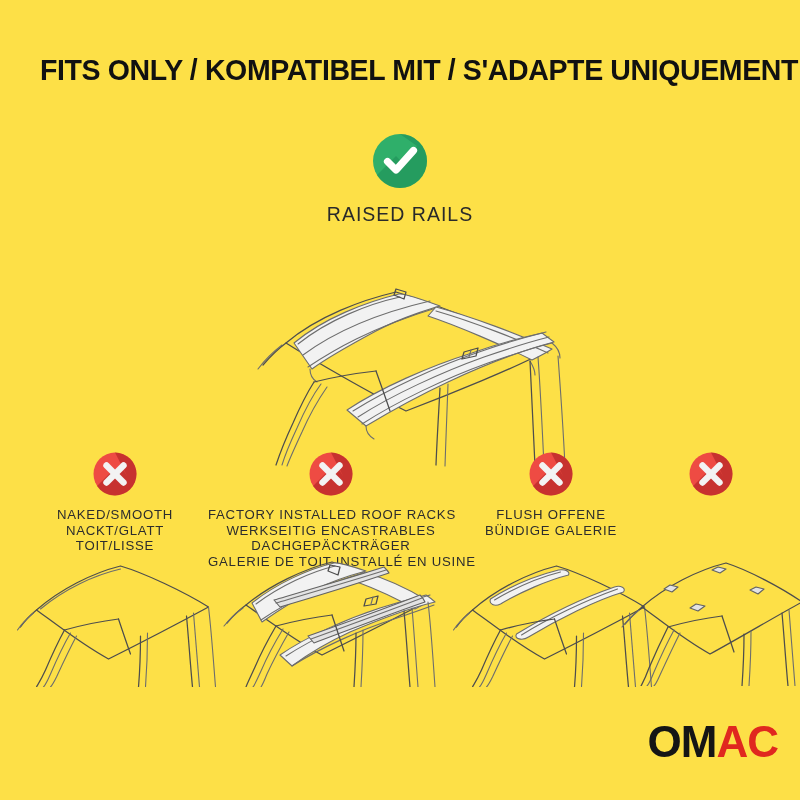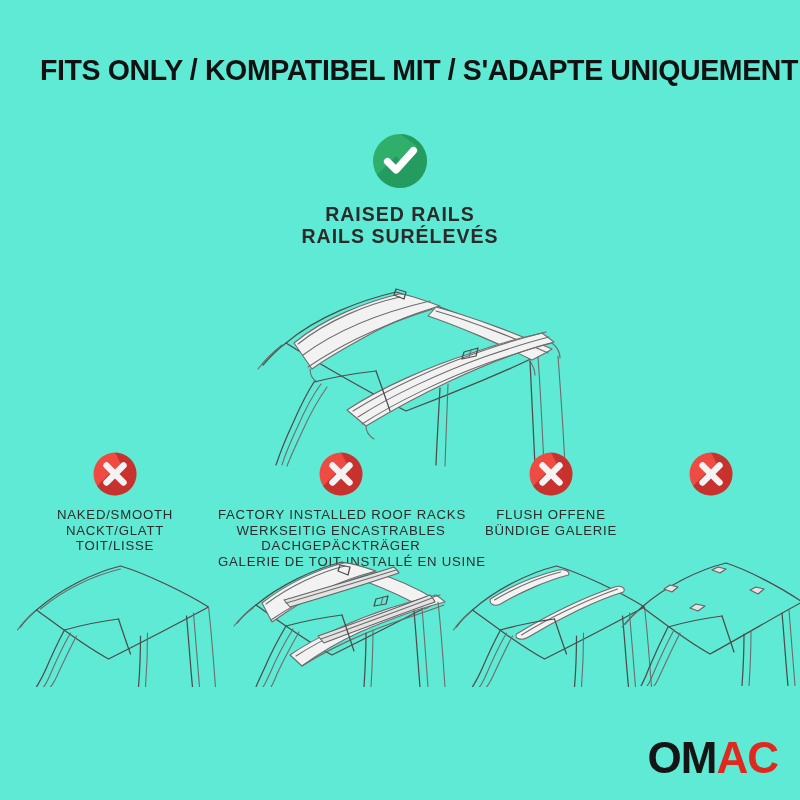--- a/index.html
+++ b/index.html
@@ -4,21 +4,21 @@
 <style>
   html, body {
     margin: 0;
     padding: 0;
     background: #ffffff;
   }
   #page {
     position: relative;
     width: 800px;
     height: 800px;
-    background: #5eead4;
+    background: #fde047;
     overflow: hidden;
     font-family: "Liberation Sans", sans-serif;
     color: #1b1b1b;
   }
 
   
   .title {
     position: absolute;
     left: 40px;
     top: 53px;
@@ -48,21 +48,21 @@
     height: 56px;
     margin: 0 auto;
   }
   .badge svg { display: block; width: 56px; height: 56px; }
 
   .main-labels {
     margin-top: 14px;
     font-size: 19.5px;
     line-height: 22px;
     letter-spacing: 1.0px;
-    font-weight: 700;
+    font-weight: 400;
     color: #2a2a2a;
   }
   .main-labels div { white-space: nowrap; }
 
   .main-art {
     position: absolute;
     left: 190px;
     top: 150px;
     width: 430px;
     height: 185px;
@@ -97,34 +97,34 @@
 
   .cell-art {
     position: absolute;
     left: 50%;
     transform: translateX(-50%);
   }
   .cell-art svg { display: block; }
 
   
   #cell-0 { left: 15px;  width: 200px; }
-  #cell-1 { left: 218px; width: 246px; }
+  #cell-1 { left: 208px; width: 246px; }
   #cell-2 { left: 451px; width: 200px; }
   #cell-3 { left: 641px; width: 140px; }
 
   #cell-0 .cell-art { top: 105px; width: 205px; height: 130px; }
   #cell-1 .cell-art { top: 93px;  width: 230px; height: 142px; }
   #cell-2 .cell-art { top: 105px; width: 205px; height: 130px; }
   #cell-3 .cell-art { top: 100px; width: 190px; height: 134px; }
 
   
   .logo {
     position: absolute;
     right: 22px;
-    bottom: 20px;
+    bottom: 36px;
     font-family: "Liberation Sans", sans-serif;
     font-weight: bold;
     font-size: 44px;
     letter-spacing: -1px;
     line-height: 44px;
   }
   .logo .om { color: #151515; }
   .logo .ac { color: #e0281f; }
 
   .stroke { fill: none; stroke: #6d6d6d; stroke-width: 1.1; stroke-linejoin: round; stroke-linecap: round; }
@@ -144,21 +144,20 @@
     <div class="badge">
       <svg viewBox="0 0 56 56" aria-hidden="true">
         <circle cx="28" cy="28" r="27" fill="#2FAF6A"></circle>
         <path d="M28 1 A27 27 0 0 1 28 55 A27 27 0 0 1 5 42 L24 23 L33 32 L45 13 Z" fill="#1E8D56" opacity="0.55"></path>
         <path d="M15.5 28.5 L24 37 L41.5 17.5" fill="none" stroke="#ffffff" stroke-width="7.2" stroke-linecap="round" stroke-linejoin="round"></path>
       </svg>
     </div>
 
     <div class="main-labels">
       <div>RAISED RAILS</div>
-      <div>RAILS SURÉLEVÉS</div>
     </div>
 
     <div class="main-art">
       <svg viewBox="0 0 430 185" aria-hidden="true">
 
         <path class="stroke-d" d="M96 60 C128 33 172 17 206 9 C236 18 300 42 356 68
                                    C330 83 258 112 216 128 C182 111 126 79 96 60 Z"></path>
 
         <path class="fill-lt" d="M104 60 C134 35 176 19 209 11 C215 10 250 23 250 23
                                  C250 23 214 33 186 48 C160 62 134 77 122 86 Z"></path>

